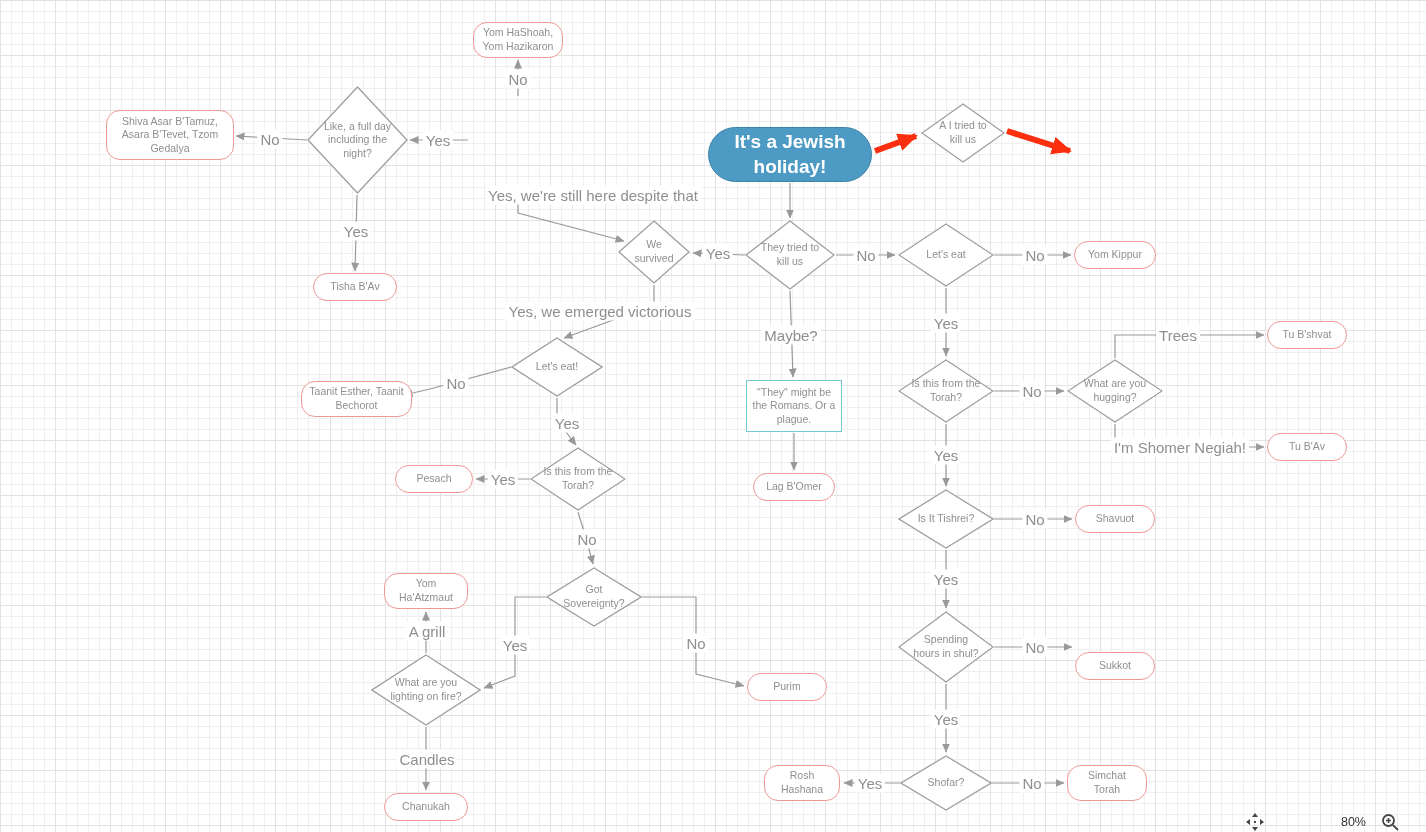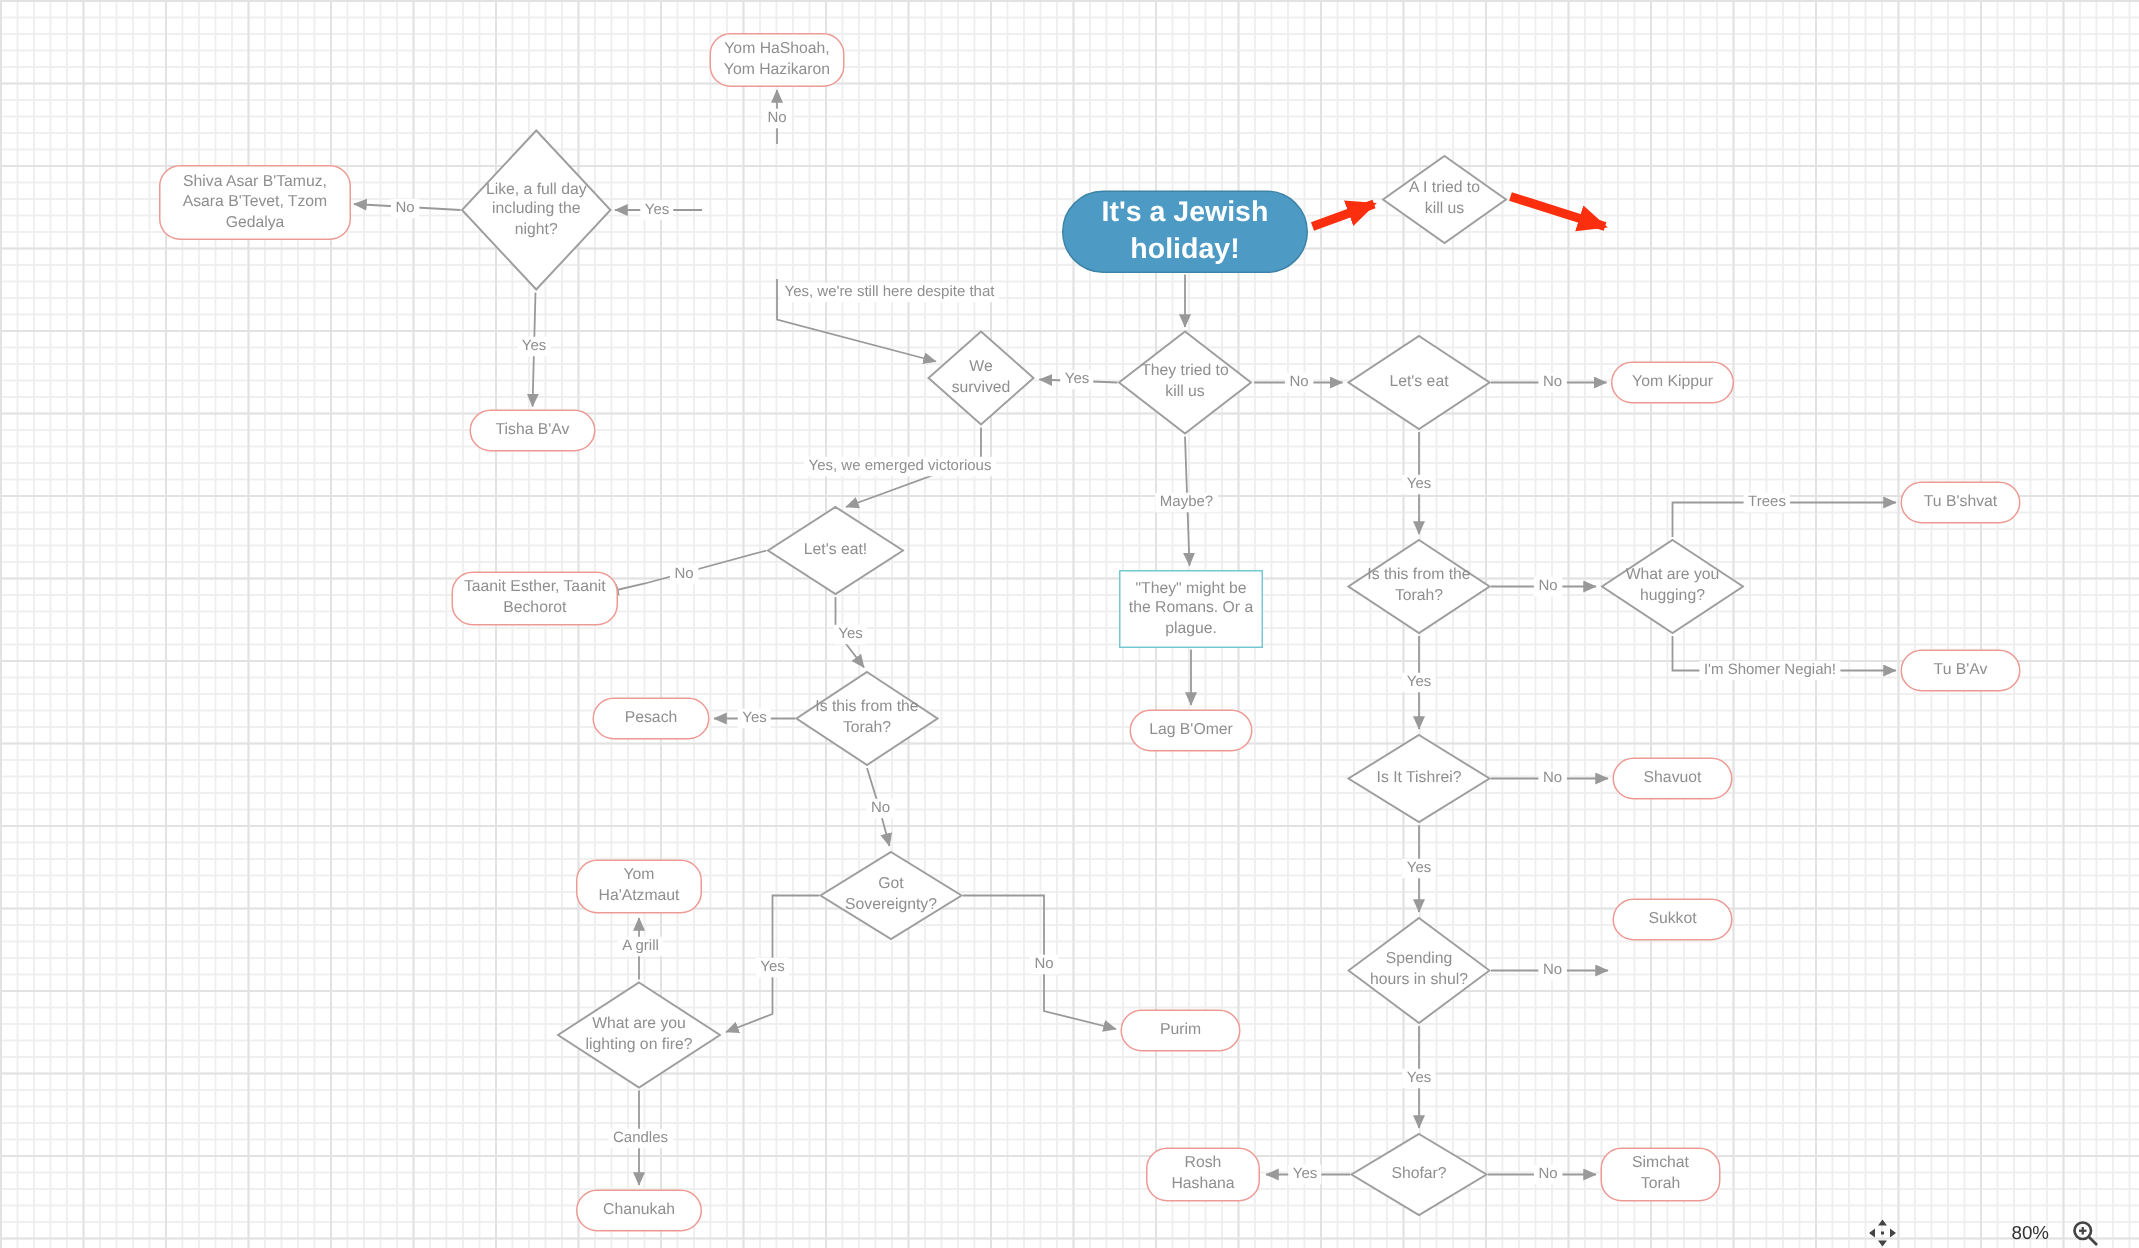--- a/index.html
+++ b/index.html
@@ -36,21 +36,21 @@
   .node.note {
     background:#fff; border:1.6px solid var(--note-stroke,#74c8cf); padding:3px 5px;
   }
   .node.title {
     background:#fff; border:3px solid var(--title-border,#f59090); border-radius:18px;
     color:var(--title-text,#111); font-weight:800; font-size:23px; letter-spacing:0.3px;
   }
   .edge-label {
     position:absolute; transform:translate(-50%,-50%);
     background:#fff; color:var(--shape-text,#8f8f8f);
-    font-size:10px; padding:1px 3px; white-space:nowrap;
+    font-size:15px; padding:1px 3px; white-space:nowrap;
   }
   .statusbar {
     position:absolute; top:812px; right:26px; height:24px;
     display:flex; align-items:flex-start; color:#555;
   }
   .statusbar .sb-icon { display:block; }
   .statusbar .sb-icon.pan { margin-right:76px; }
   .statusbar .sb-zoom { font-size:12.5px; color:#333; margin:3px 14px 0 0; }
 </style>
 </head>
@@ -227,21 +227,21 @@
     </div>
     <div class="node terminal" style="left: 1075px; top: 505px; width: 80px; height: 28px;">
       <span class="nlabel">Shavuot</span>
     </div>
     <div class="node decision" style="left: 898px; top: 611px; width: 96px; height: 72px;">
       <svg width="96" height="72" class="diamond">
         <polygon points="48,1 95,36 48,71 1,36" fill="#ffffff" stroke="#9e9e9e" stroke-width="1.3"></polygon>
       </svg>
       <span class="nlabel">Spending hours in shul?</span>
     </div>
-    <div class="node terminal" style="left: 1075px; top: 599px; width: 80px; height: 28px; justify-content: center;">
+    <div class="node terminal" style="left: 1075px; top: 652px; width: 80px; height: 28px; justify-content: center;">
       <span class="nlabel">Sukkot</span>
     </div>
     <div class="node decision" style="left: 900px; top: 755px; width: 92px; height: 56px;">
       <svg width="92" height="56" class="diamond">
         <polygon points="46,1 91,28 46,55 1,28" fill="#ffffff" stroke="#9e9e9e" stroke-width="1.3"></polygon>
       </svg>
       <span class="nlabel">Shofar?</span>
     </div>
     <div class="node terminal" style="left: 764px; top: 765px; width: 76px; height: 36px;">
       <span class="nlabel">Rosh Hashana</span>

